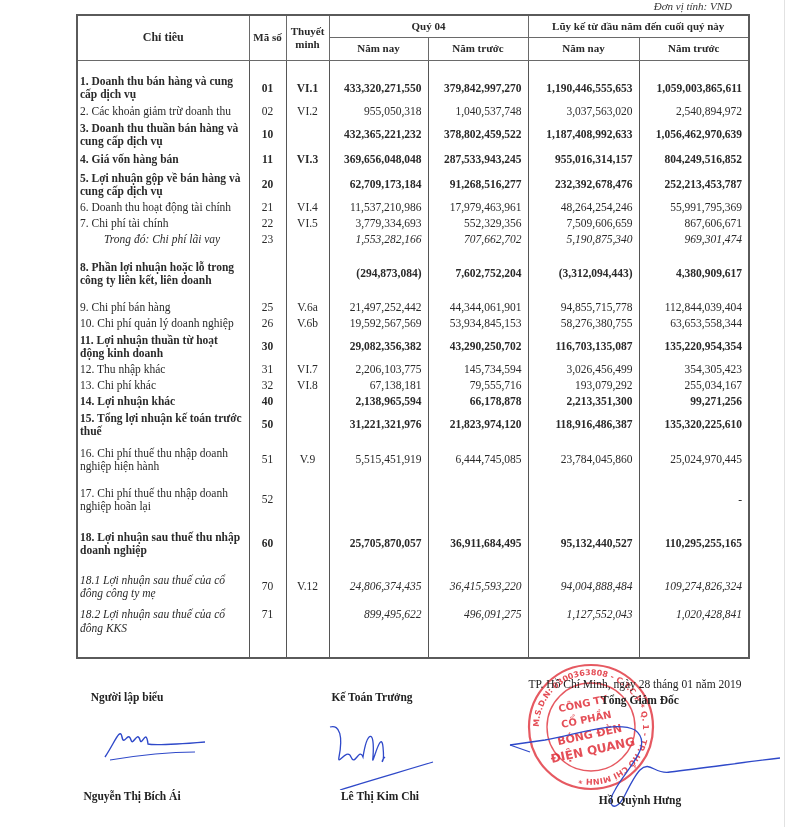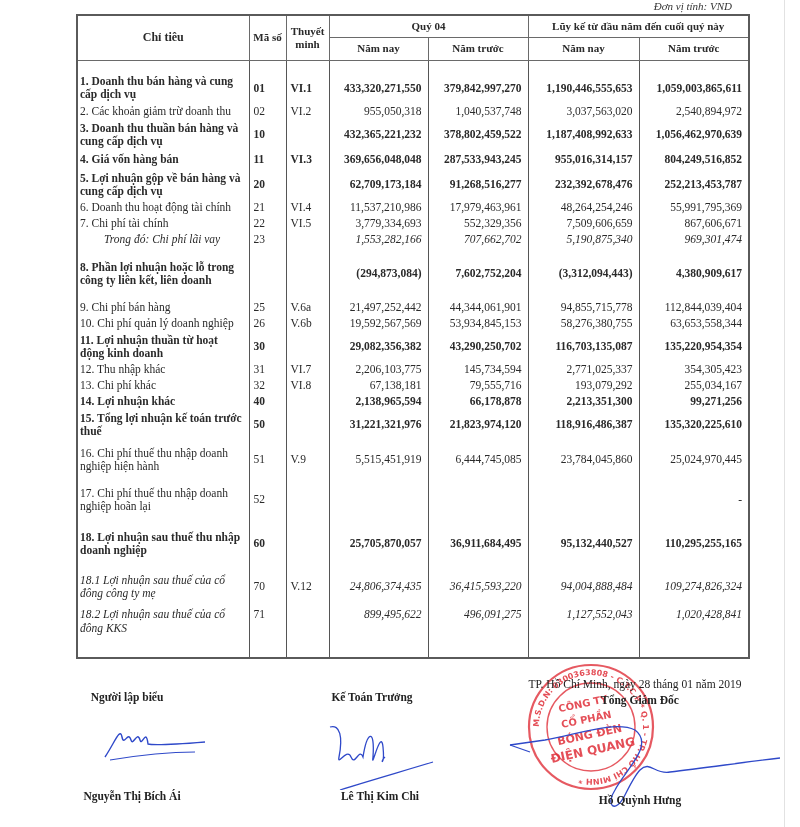--- a/index.html
+++ b/index.html
@@ -9,21 +9,21 @@
   .edge-line { position: absolute; left: 784px; top: 0; width: 1px; height: 827px; background: #e2e2e2; }
   table.fs { position: absolute; left: 76px; top: 14px; border-collapse: collapse; table-layout: fixed;
              border: 2px solid #5a5a5a; font-size: 11.5px; }
   table.fs col.c0 { width: 172px; } table.fs col.c1 { width: 37px; } table.fs col.c2 { width: 43px; }
   table.fs col.c3 { width: 99px; } table.fs col.c4 { width: 100px; } table.fs col.c5 { width: 111px; }
   table.fs col.c6 { width: 110px; }
   th { font-weight: bold; border: 1px solid #6a6a6a; font-size: 11px; text-align: center; padding: 0 2px; line-height: 13px; }
   th.sub { height: 22px; }
   td { border-left: 1px solid #555; border-right: 1px solid #555; padding: 0 4px; line-height: 13.5px; vertical-align: middle; }
   td.lbl { text-align: left; padding-left: 2px; }
-  td.code, td.note { text-align: left; }
+  td.code, td.note { text-align: center; }
   td.num { text-align: right; padding-right: 6px; }
   tr.b td { font-weight: bold; }
   tr.i td.lbl, tr.i td.num { font-style: italic; }
   tr.first td { padding-top: 12px; }
   .sig { position: absolute; font-weight: bold; font-size: 11.5px; text-align: center; color: #222; }
   .stamp { position: absolute; left: 526px; top: 662px; width: 130px; height: 130px; }
   .signature { position: absolute; }
 </style>
 </head>
 <body>
@@ -164,21 +164,21 @@
         <td class="num">43,290,250,702</td>
         <td class="num">116,703,135,087</td>
         <td class="num">135,220,954,354</td>
       </tr>
       <tr style="height: 16px;">
         <td class="lbl">12. Thu nhập khác</td>
         <td class="code">31</td>
         <td class="note">VI.7</td>
         <td class="num">2,206,103,775</td>
         <td class="num">145,734,594</td>
-        <td class="num">2,771,025,337</td>
+        <td class="num">3,026,456,499</td>
         <td class="num">354,305,423</td>
       </tr>
       <tr style="height: 16px;">
         <td class="lbl">13. Chi phí khác</td>
         <td class="code">32</td>
         <td class="note">VI.8</td>
         <td class="num">67,138,181</td>
         <td class="num">79,555,716</td>
         <td class="num">193,079,292</td>
         <td class="num">255,034,167</td>

